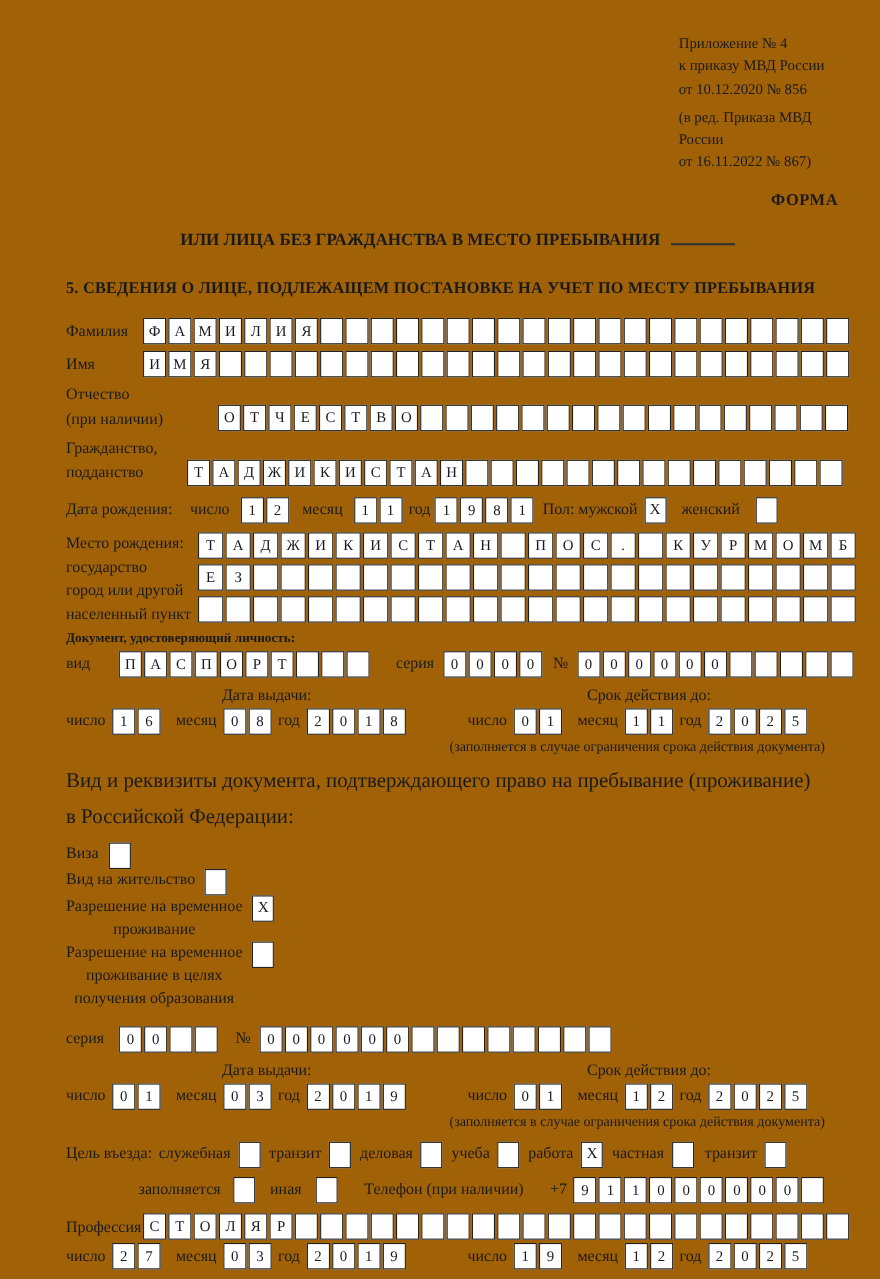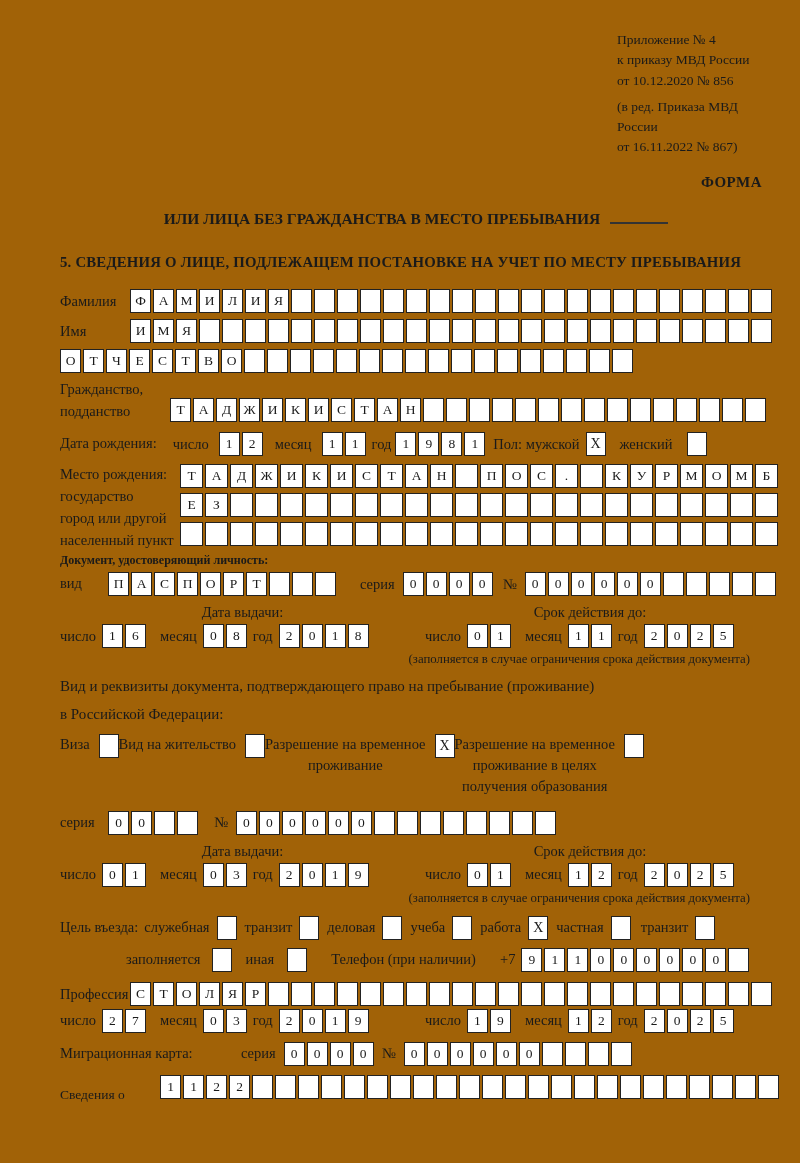--- a/index.html
+++ b/index.html
@@ -40,22 +40,22 @@
   .w165{width:165px} .w88{width:88px; line-height:1.75;}.ml4{margin-left:4px}.ml6{margin-left:6px}.ml8{margin-left:8px}
   .ml10{margin-left:10px}.ml12{margin-left:12px}.ml14{margin-left:14px}.ml16{margin-left:16px}.ml24{margin-left:24px}
   .center-bold { text-align:left; font-weight:bold; font-size:12px; margin-top:8px; }
   .dateheads { display:flex; margin-top:8px; font-size:14.5px; }
   .dh-left { width:365px; text-align:center; }
   .dh-right { width:330px; text-align:center; }
   .daterow { display:flex; align-items:center; margin-top:3px; }
   .dategroup { display:flex; align-items:center; gap:6px; }
   .dategroup.left { width:365px; }
   .note { font-size:12.8px; text-align:right; padding-right:22px; margin-top:4px; }
-  .plain { font-size:15px; margin-top:8px; line-height:1.55; }
-  .permits { display:flex; align-items:flex-start; justify-content:flex-start; margin-top:8px; }
+  .plain { font-size:19px; margin-top:8px; line-height:1.55; }
+  .permits { display:flex; align-items:flex-start; justify-content:flex-start; margin-top:8px;flex-direction:column; }
   .permit { display:flex; align-items:flex-start; gap:9px; }
   .permit-lines { font-size:14.5px; line-height:1.45; text-align:center; }
   .pair { display:inline-flex; align-items:center; gap:7px; flex:none; }
 </style>
 </head>
 <body>
 
 <div class="page">
 
   <div class="ref-block">
@@ -137,20 +137,24 @@
         <span class="cell"></span>
         <span class="cell"></span>
         <span class="cell"></span>
         <span class="cell"></span>
         <span class="cell"></span>
         <span class="cell"></span>
       </div>
   </div>
 
   <div class="row field">
+    <div class="flabel w138">
+      <div>Отчество</div>
+      <div>(при наличии)</div>
+    </div>
     <div class="cellstrip">
         <span class="cell">О</span>
         <span class="cell">Т</span>
         <span class="cell">Ч</span>
         <span class="cell">Е</span>
         <span class="cell">С</span>
         <span class="cell">Т</span>
         <span class="cell">В</span>
         <span class="cell">О</span>
         <span class="cell"></span>

